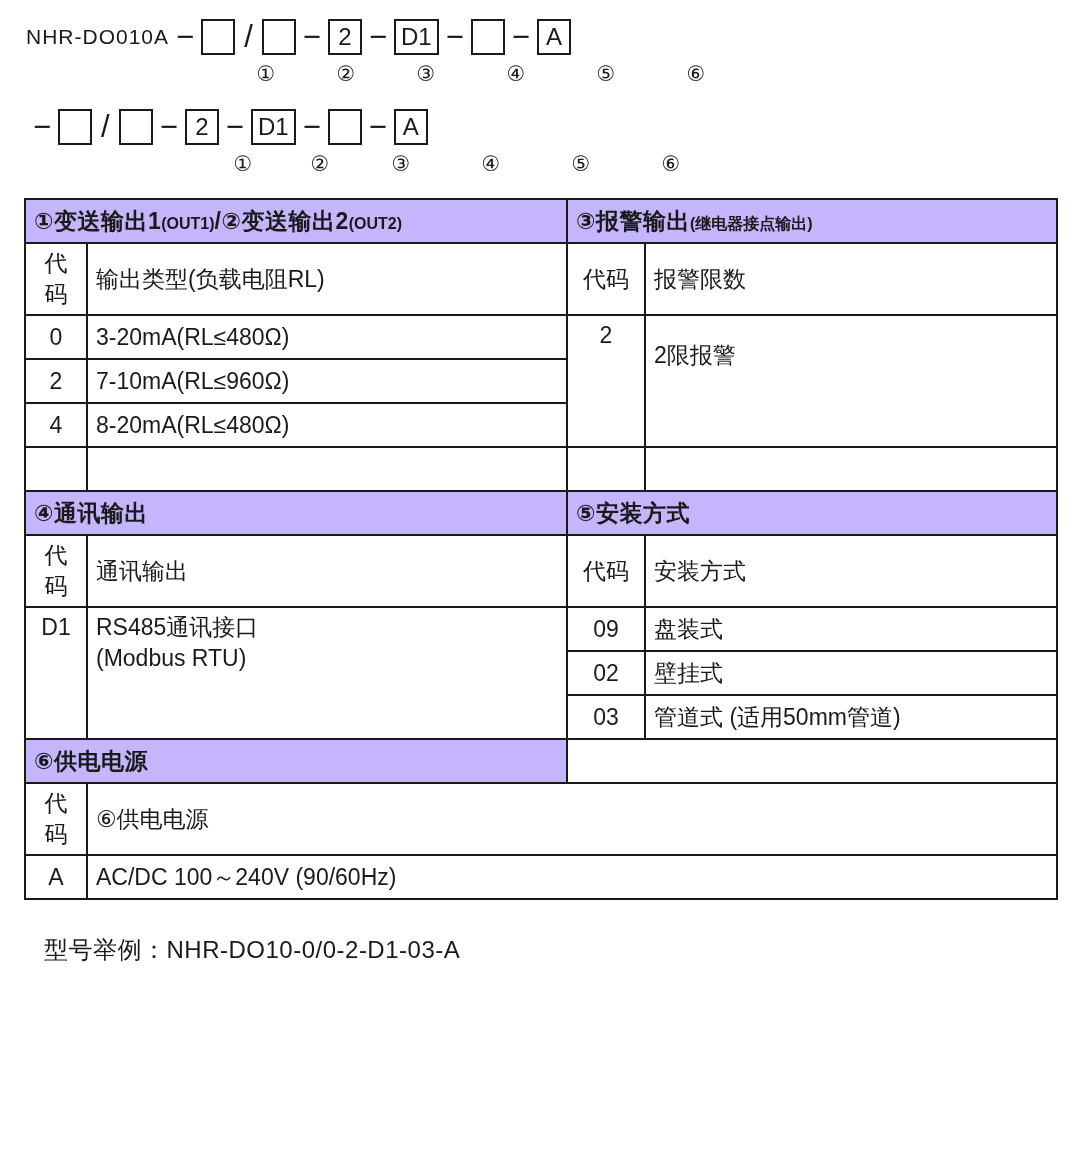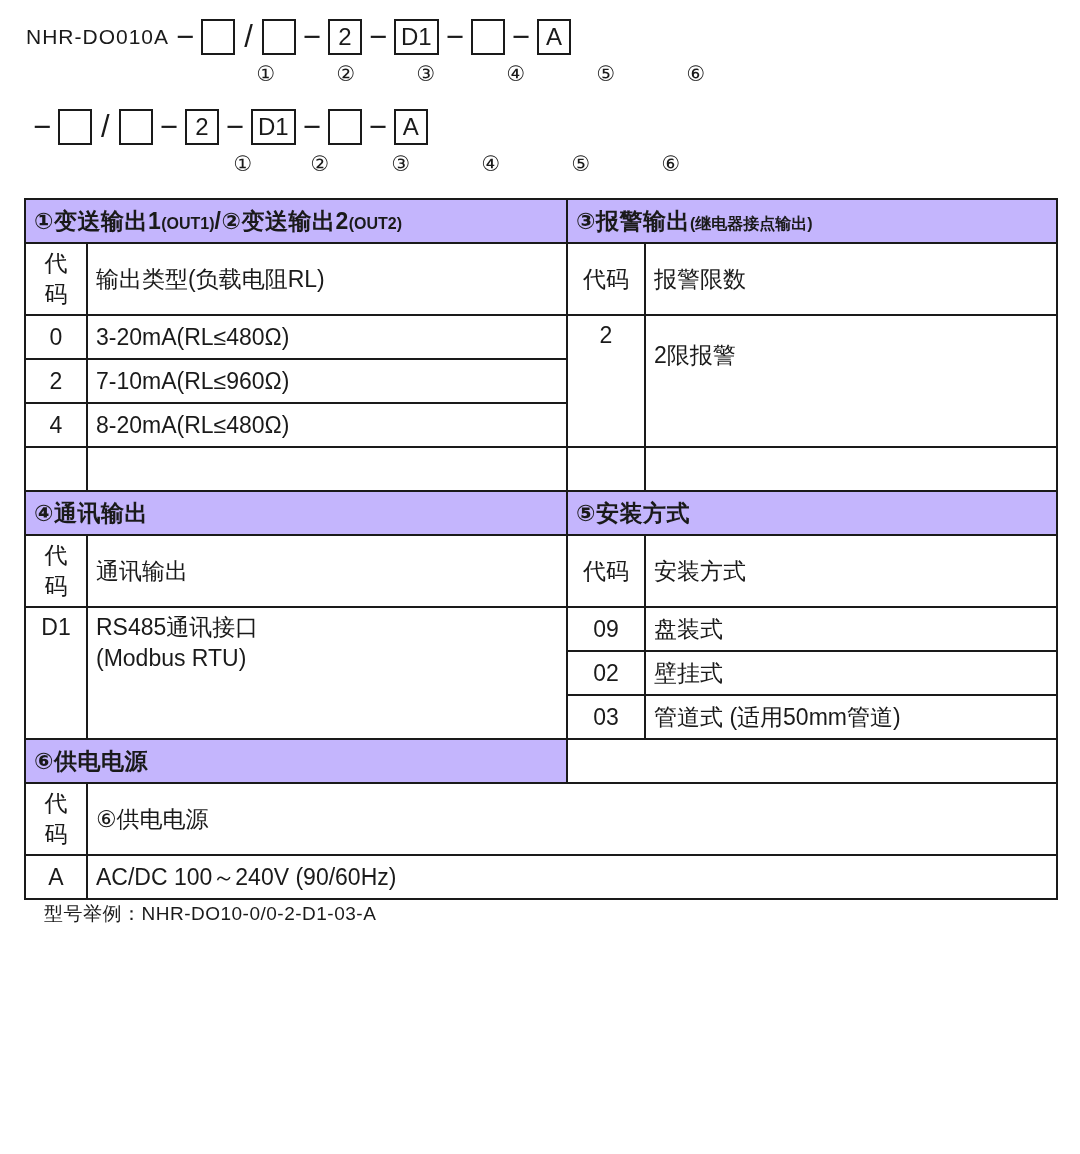--- a/index.html
+++ b/index.html
@@ -127,22 +127,22 @@
     font-size: 16px;
     font-weight: bold;
     letter-spacing: 0;
   }
   td.c { text-align: center; }
   td.l { text-align: left; }
   .multi-line { line-height: 1.35; }
 
   
   .example {
-    margin: 1px 0 0 44px;
-    font-size: 19px;
+    margin: 34px 0 0 44px;
+    font-size: 24px;
     letter-spacing: 0.5px;
   }
 </style>
 </head>
 <body>
 
 <div class="page">
 
 
 

